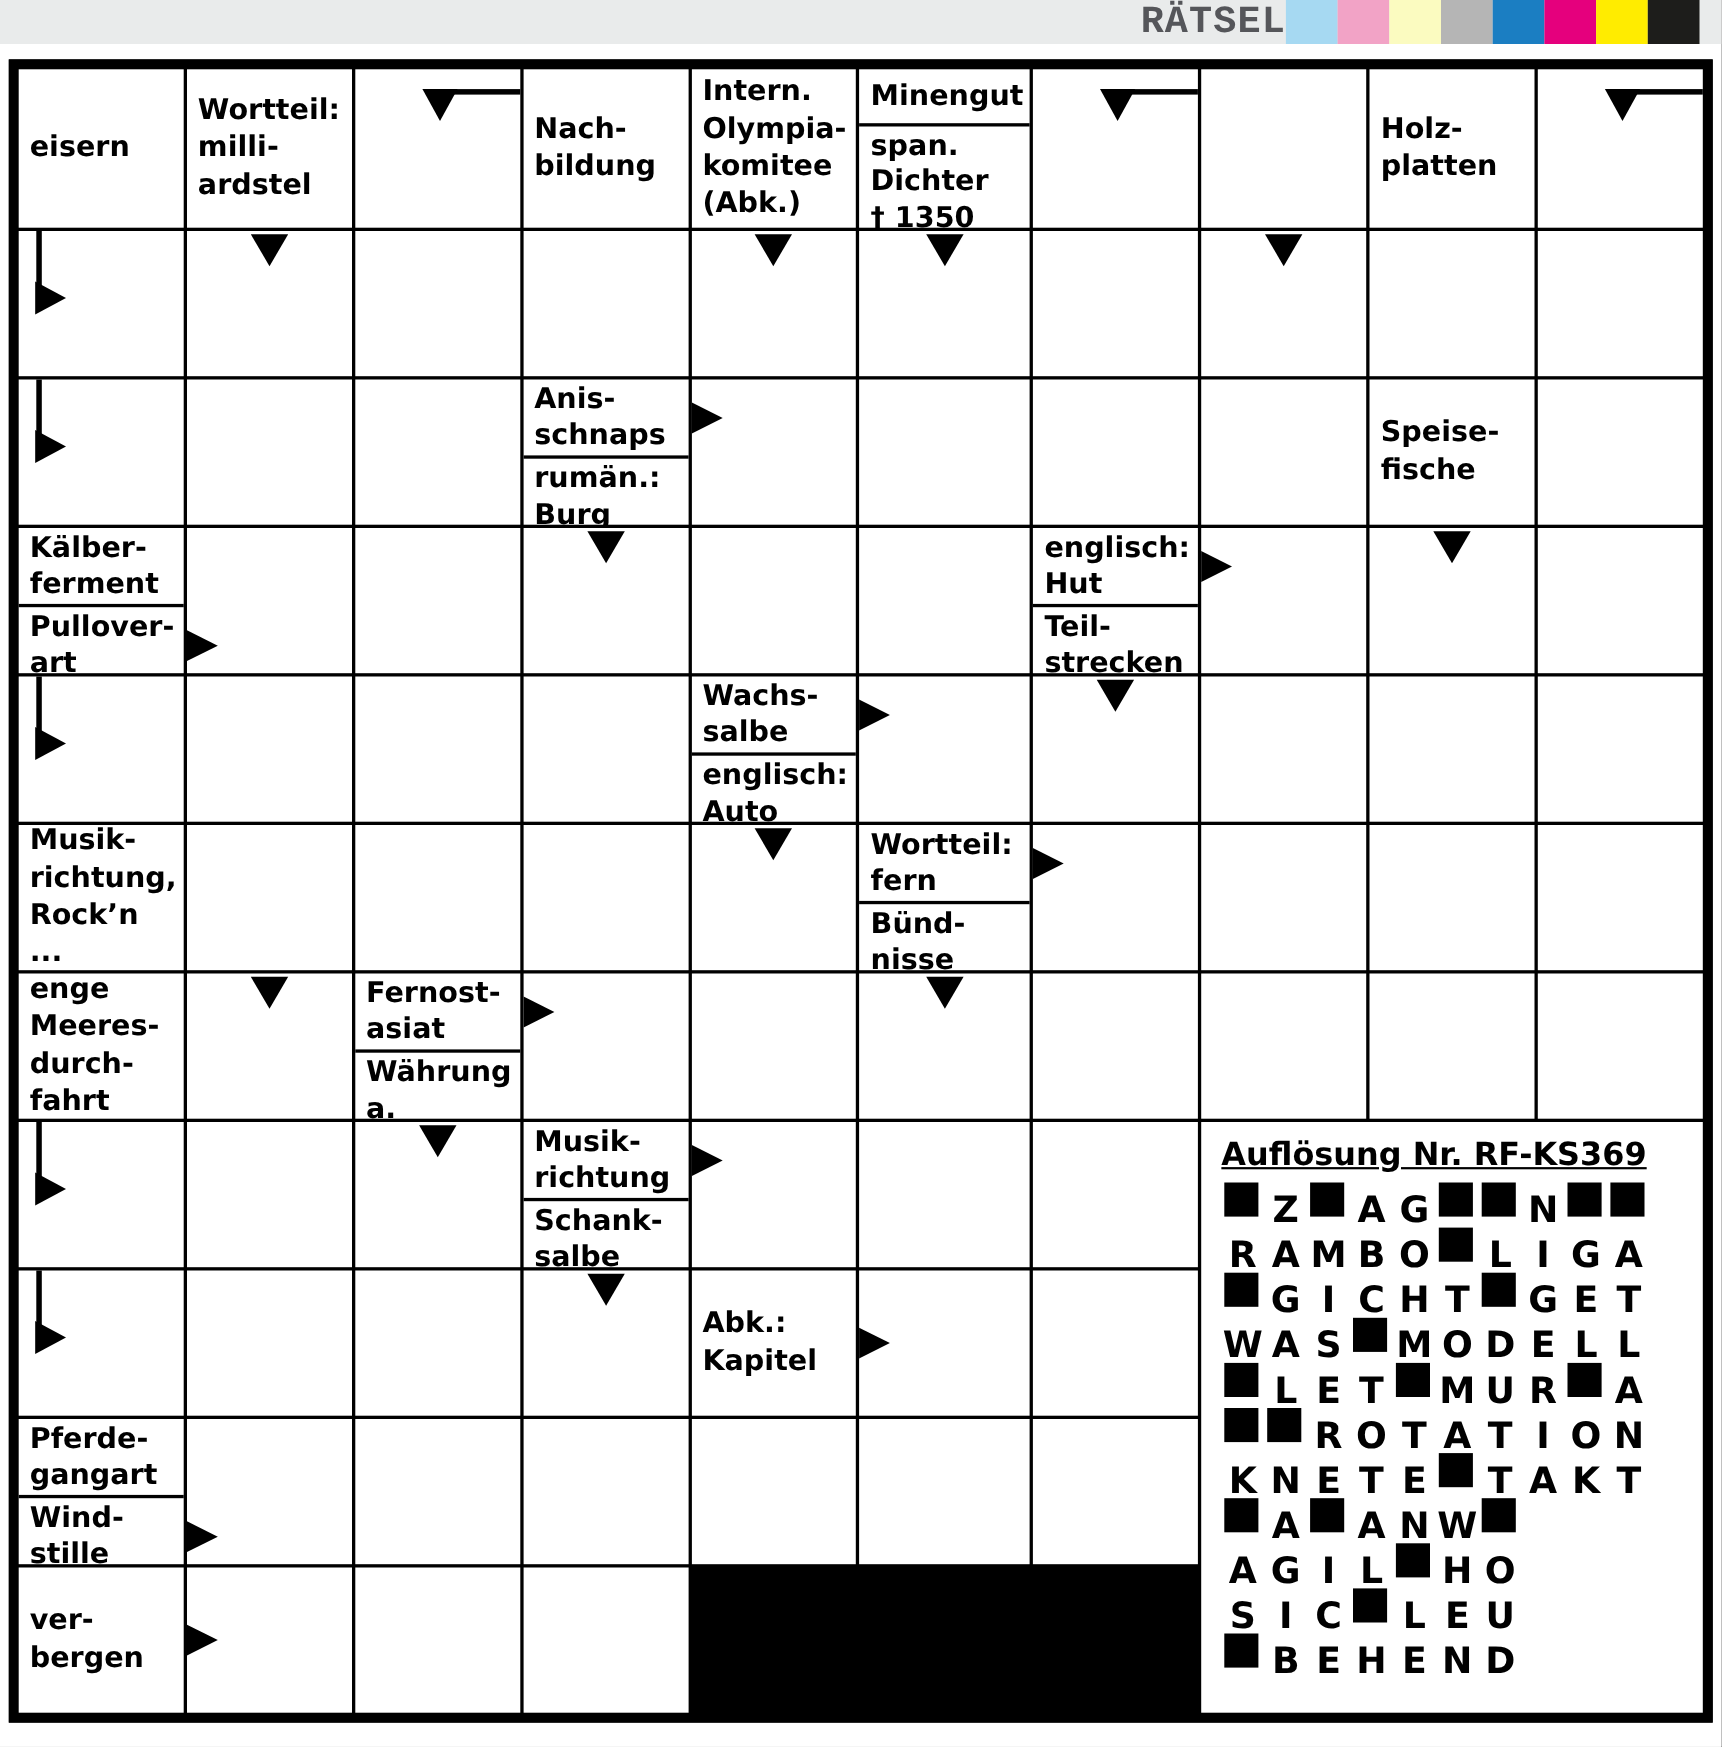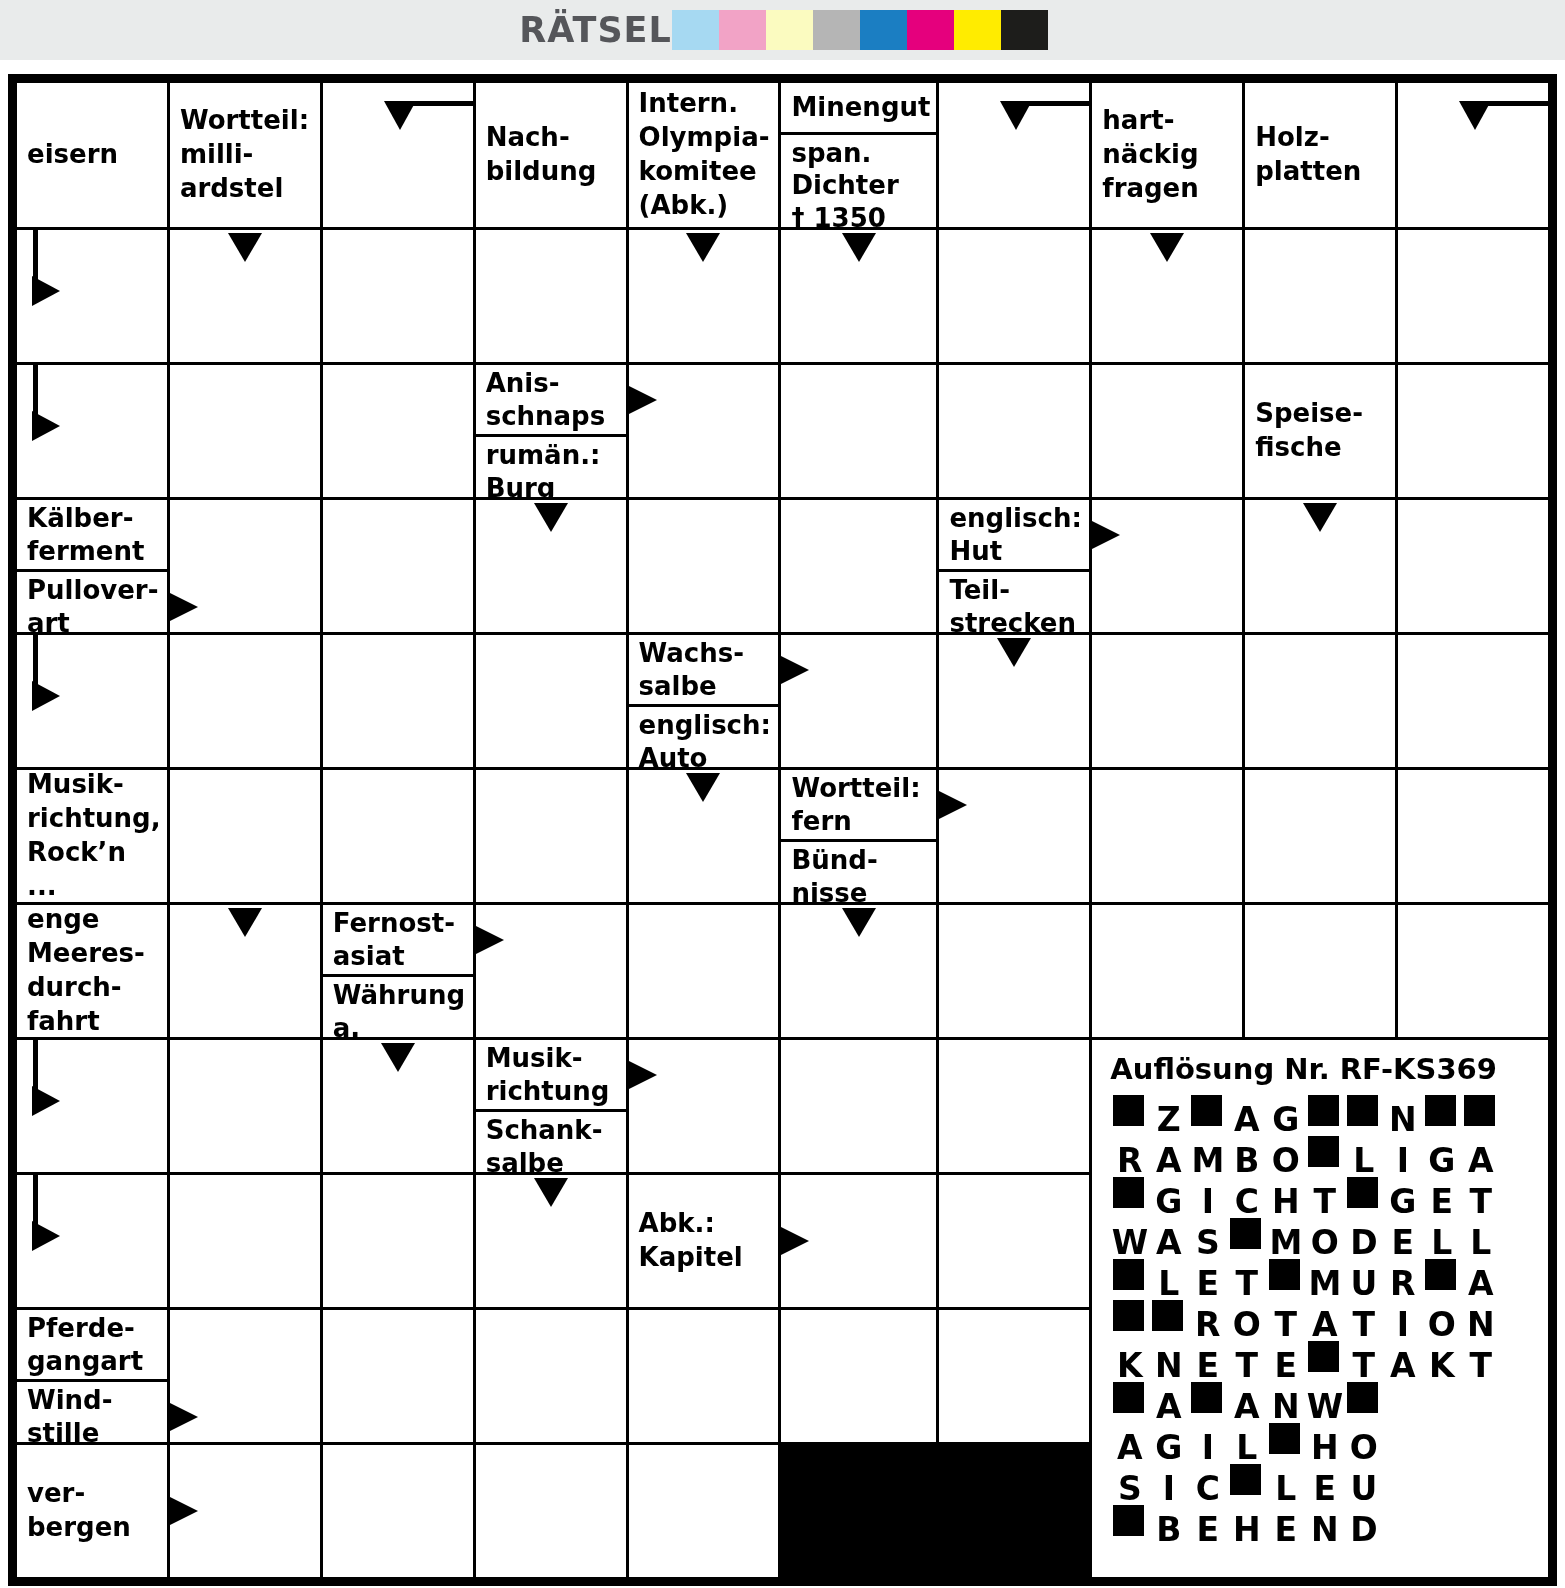--- a/index.html
+++ b/index.html
@@ -1,20 +1,20 @@
 <!DOCTYPE html>
 <html><head>
 <meta charset="utf-8">
 <style>
   * { margin:0; padding:0; box-sizing:border-box; }
   html,body { width:1565px; background:#fff; font-family:"DejaVu Sans","Liberation Sans",sans-serif; }
   body { height:1588px; overflow:hidden; }
 
   
-  .topbar { height:60px; background:#e9ebeb; display:flex; align-items:center; justify-content:center; padding:0 20px 0 22px; }
+  .topbar { height:40px; background:#e9ebeb; display:flex; align-items:center; justify-content:flex-end; padding:0 20px 0 22px;font-family:Liberation Mono, monospace; }
   .topbar-title { font-size:35px; font-weight:bold; color:#55565a; letter-spacing:1px; }
   .swatches { display:flex; height:40px; }
   .swatch { width:47px; height:40px; }
 
   
   .puzzle { margin:14px 8px 0 8px; border:9px solid #000; background:#000;
             display:grid; grid-template-columns:repeat(10,1fr);
             grid-template-rows:144px repeat(10,132px); gap:3px; grid-auto-flow:row dense; }
   .cell { background:#fff; position:relative; }
 
@@ -38,21 +38,21 @@
   .corner-arrow { position:absolute; top:0; left:16px; width:5px; height:58px; background:#000; z-index:10; }
   .corner-arrow::after { content:""; position:absolute; left:-1px; top:46px; width:0; height:0;
                border-top:15px solid transparent; border-bottom:15px solid transparent;
                border-left:28px solid #000; }
   .turn-arrow { position:absolute; top:18px; left:46%; right:0; height:5px; background:#000; z-index:10; }
   .turn-arrow::before { content:""; position:absolute; left:-8px; top:0; width:0; height:0;
                border-left:16px solid transparent; border-right:16px solid transparent;
                border-top:29px solid #000; }
 
   
-  .solution { padding:12px 10px 0 18px; }
+  .solution { padding:12px 10px 0 18px;text-decoration:underline; }
   .sol-title { font-size:29px; font-weight:bold; margin-bottom:4px; }
   .sol-line { white-space:nowrap; height:41px; }
   .sol-ch { display:inline-block; width:39px; height:41px; line-height:41px; text-align:center;
             font-size:33px; font-weight:bold; }
   .sol-blk { position:relative; }
   .sol-blk::after { content:""; position:absolute; left:3px; top:5px; width:31px; height:31px; background:#000; }
 
   .footer-code { position:absolute; bottom:4px; left:0; width:100%; text-align:center;
                  font-size:17px; font-weight:bold; }
 </style>
@@ -101,25 +101,20 @@
       <span class="clue-text">Minengut</span>
     </div>
     <div class="half hb">
       <span class="clue-text">span.
 Dichter
 † 1350</span>
     </div>
   </div>
   <div class="cell" style="grid-area:1/7">
     <span class="turn-arrow"></span>
-  </div>
-  <div class="cell clue" style="grid-area:1/8">
-    <span class="clue-text">hart-
-näckig
-fragen</span>
   </div>
   <div class="cell clue" style="grid-area:1/9">
     <span class="clue-text">Holz-
 platten</span>
   </div>
   <div class="cell" style="grid-area:1/10">
     <span class="turn-arrow"></span>
   </div>
 
   <div class="cell" style="grid-area:2/1">

